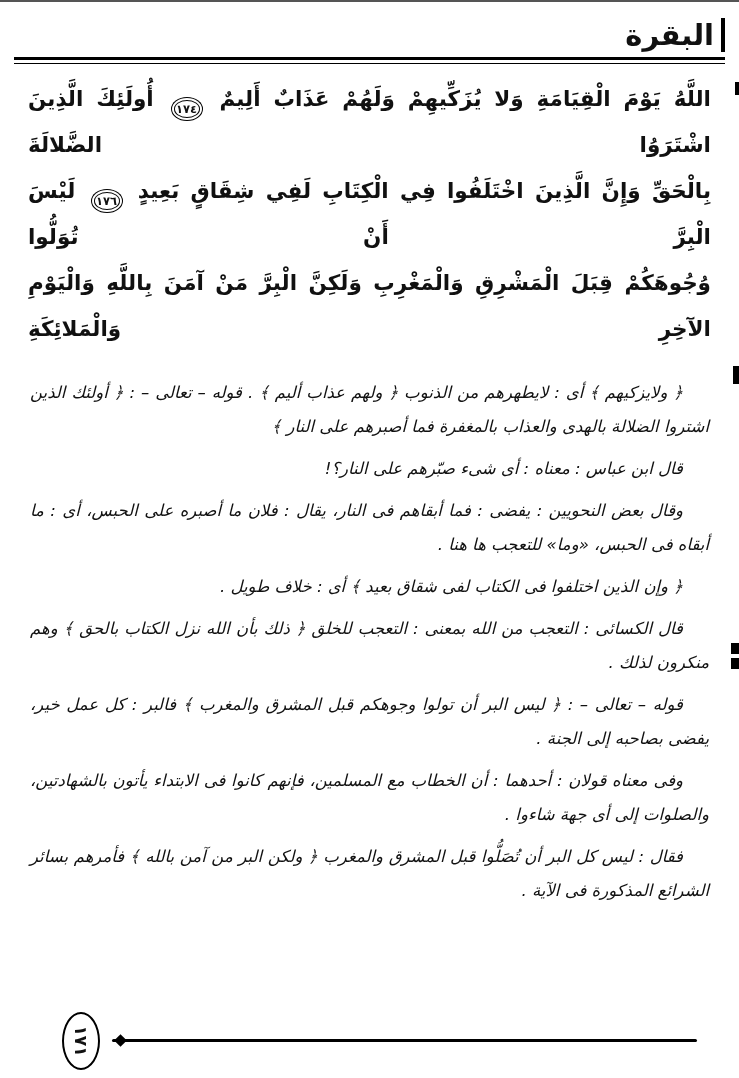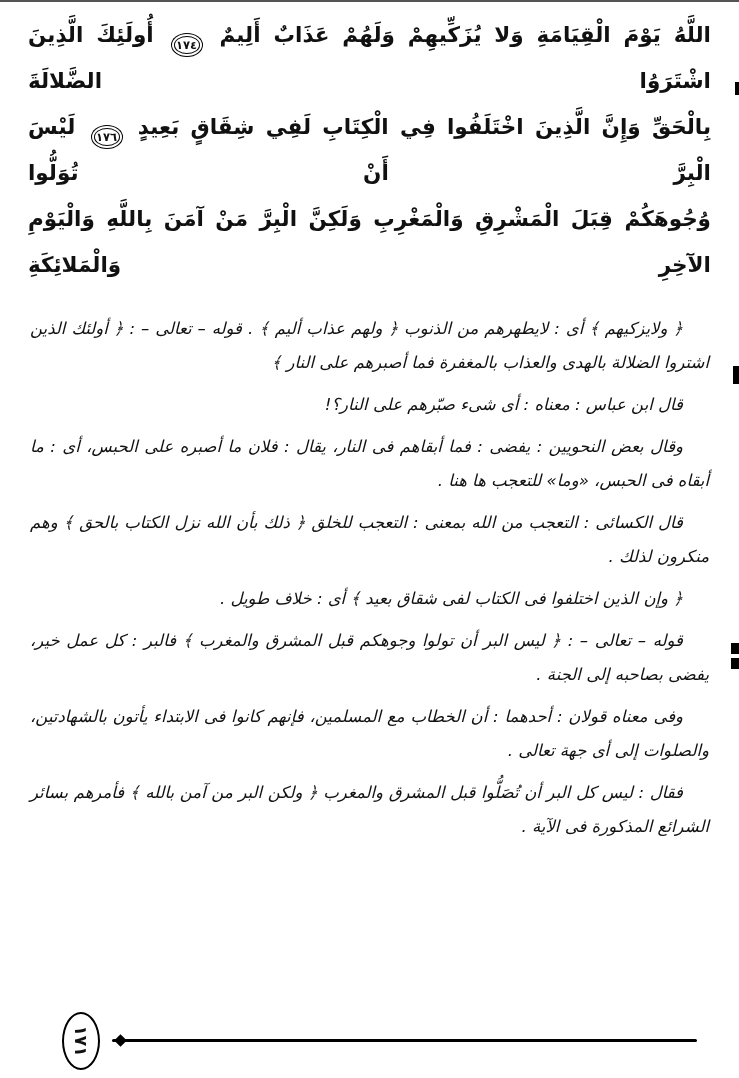--- a/index.html
+++ b/index.html
@@ -87,35 +87,42 @@
   .print-mark.m3 { top: 643px; width: 8px; height: 11px; }
   .print-mark.m4 { top: 658px; width: 8px; height: 11px; }
 </style>
 </head>
 <body>
 
 <div class="page">
 
   <div class="scan-top"></div>
 
+  <header class="header">
+    <div class="title-wrap">
+      <span class="title-bar"></span>
+      <span class="surah-title">البقرة</span>
+    </div>
+    <div class="double-rule"></div>
+  </header>
 
   <section class="quran">
       <div class="q-line"><span>اللَّهُ يَوْمَ الْقِيَامَةِ وَلا يُزَكِّيهِمْ وَلَهُمْ عَذَابٌ أَلِيمٌ</span> <span class="verse-marker">١٧٤</span> <span>أُولَئِكَ الَّذِينَ اشْتَرَوُا الضَّلالَةَ</span></div>
       <div class="q-line"><span>بِالْحَقِّ وَإِنَّ الَّذِينَ اخْتَلَفُوا فِي الْكِتَابِ لَفِي شِقَاقٍ بَعِيدٍ</span> <span class="verse-marker">١٧٦</span> <span>لَيْسَ الْبِرَّ أَنْ تُوَلُّوا</span></div>
       <div class="q-line"><span>وُجُوهَكُمْ قِبَلَ الْمَشْرِقِ وَالْمَغْرِبِ وَلَكِنَّ الْبِرَّ مَنْ آمَنَ بِاللَّهِ وَالْيَوْمِ الآخِرِ وَالْمَلائِكَةِ</span></div>
     </section>
 
   <section class="commentary">
       <p class="c-para">﴿ ولايزكيهم ﴾ أى : لايطهرهم من الذنوب ﴿ ولهم عذاب أليم ﴾ . قوله – تعالى – : ﴿ أولئك الذين اشتروا الضلالة بالهدى والعذاب بالمغفرة فما أصبرهم على النار ﴾</p>
       <p class="c-para">قال ابن عباس : معناه : أى شىء صبّرهم على النار؟!</p>
       <p class="c-para">وقال بعض النحويين : يفضى : فما أبقاهم فى النار، يقال : فلان ما أصبره على الحبس، أى : ما أبقاه فى الحبس، «وما» للتعجب ها هنا .</p>
+      <p class="c-para">﴿ وإن الذين اختلفوا فى الكتاب لفى شقاق بعيد ﴾ أى : خلاف طويل .</p>
       <p class="c-para">قال الكسائى : التعجب من الله بمعنى : التعجب للخلق ﴿ ذلك بأن الله نزل الكتاب بالحق ﴾ وهم منكرون لذلك .</p>
-      <p class="c-para">﴿ وإن الذين اختلفوا فى الكتاب لفى شقاق بعيد ﴾ أى : خلاف طويل .</p>
       <p class="c-para">قوله – تعالى – : ﴿ ليس البر أن تولوا وجوهكم قبل المشرق والمغرب ﴾ فالبر : كل عمل خير، يفضى بصاحبه إلى الجنة .</p>
-      <p class="c-para">وفى معناه قولان : أحدهما : أن الخطاب مع المسلمين، فإنهم كانوا فى الابتداء يأتون بالشهادتين، والصلوات إلى أى جهة تعالى .</p>
+      <p class="c-para">وفى معناه قولان : أحدهما : أن الخطاب مع المسلمين، فإنهم كانوا فى الابتداء يأتون بالشهادتين، والصلوات إلى أى جهة شاءوا .</p>
       <p class="c-para">فقال : ليس كل البر أن تُصَلُّوا قبل المشرق والمغرب ﴿ ولكن البر من آمن بالله ﴾ فأمرهم بسائر الشرائع المذكورة فى الآية .</p>
     </section>
 
   <footer class="footer">
     <div class="page-num-oval">
       <span class="page-num">١٧١</span>
     </div>
     <div class="footer-diamond"></div>
     <div class="footer-rule"></div>
   </footer>

